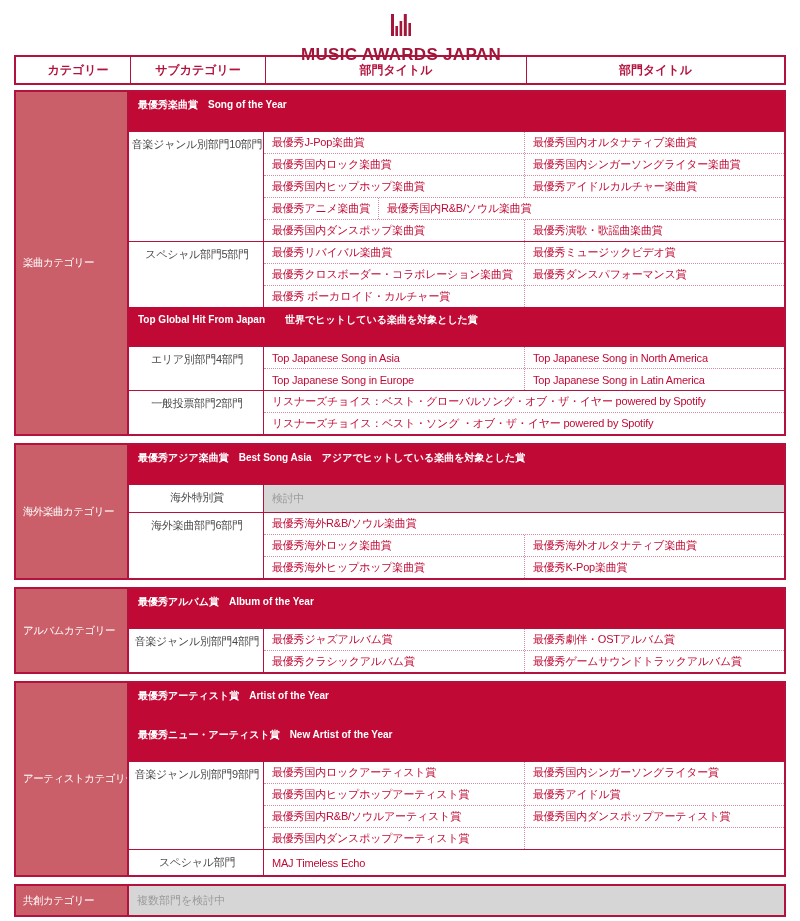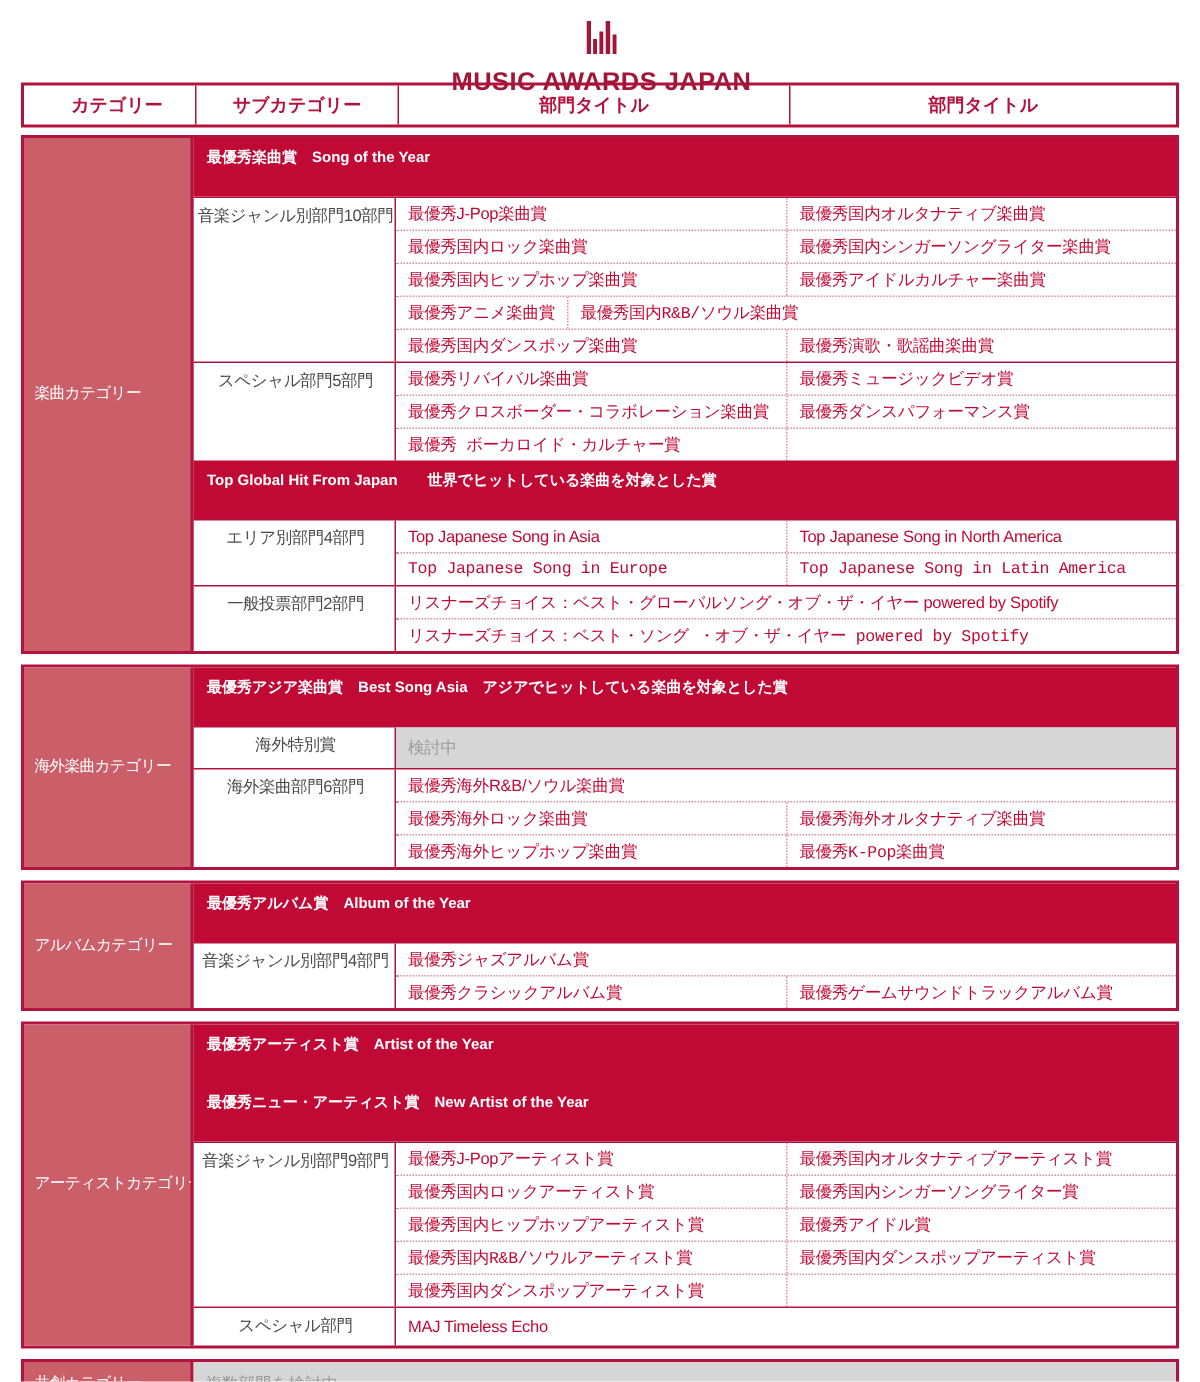--- a/index.html
+++ b/index.html
@@ -38,21 +38,21 @@
   .band{background:var(--crimson);color:#fff;font-weight:bold;font-size:10px;
     padding:6px 9px 19px 9px;min-height:26px;white-space:nowrap;overflow:hidden;}
   .group{display:flex;min-width:0;}
   .group + .group, .band + .group{border-top:1px solid var(--border);}
   .band + .band{border-top:none;}
   .subcat{width:135px;flex:0 0 135px;padding:3px 6px 3px 8px;color:var(--subtx);
     font-size:11px;letter-spacing:-.3px;line-height:1.75;border-right:1px solid var(--border);
     display:flex;flex-direction:row;justify-content:center;white-space:nowrap;overflow:hidden;}
   .rows{flex:1;display:flex;flex-direction:column;min-width:0;}
   .row{display:flex;flex:1;min-width:0;}
-  .row + .row{border-top:1px dotted var(--dotted);font-family:Liberation Mono, monospace;}
+  .row + .row{border-top:1px dotted var(--dotted);}
   .cell{display:flex;align-items:center;padding:2px 8px;min-height:21px;
     color:var(--crimson);font-size:11px;letter-spacing:-.2px;white-space:nowrap;overflow:hidden;}
   .cell.left{width:260px;flex:0 0 260px;}
   .cell + .cell{border-left:1px dotted var(--dotted);flex:1;}
   .cell.span{flex:1;}
   .cell.gray{background:var(--graybg);color:var(--graytx);}
   .cell.tall{min-height:27px;}
   .wide{flex:1;display:flex;align-items:center;background:var(--graybg);
     color:var(--graytx);font-size:11px;padding:2px 8px;min-height:29px;}
 </style>
@@ -209,20 +209,21 @@
         <div class="sec-body">
           <div class="band">最優秀アルバム賞　Album of the Year</div>
           <div class="group">
             <div class="subcat">
               <div>音楽ジャンル別部門</div>
               <div>4部門</div>
             </div>
             <div class="rows">
               <div class="row">
                 <div class="cell left">最優秀ジャズアルバム賞</div>
+                <div class="cell">最優秀劇伴・OSTアルバム賞</div>
               </div>
               <div class="row">
                 <div class="cell left">最優秀クラシックアルバム賞</div>
                 <div class="cell">最優秀ゲームサウンドトラックアルバム賞</div>
               </div>
             </div>
           </div>
         </div>
       </div>
       <div class="section">
@@ -230,24 +231,20 @@
         <div class="sec-body">
           <div class="band">最優秀アーティスト賞　Artist of the Year</div>
           <div class="band">最優秀ニュー・アーティスト賞　New Artist of the Year</div>
           <div class="group">
             <div class="subcat">
               <div>音楽ジャンル別部門</div>
               <div>9部門</div>
             </div>
             <div class="rows">
               <div class="row">
-                <div class="cell left">最優秀J-Popアーティスト賞</div>
-                <div class="cell">最優秀国内オルタナティブアーティスト賞</div>
-              </div>
-              <div class="row">
                 <div class="cell left">最優秀国内ロックアーティスト賞</div>
                 <div class="cell">最優秀国内シンガーソングライター賞</div>
               </div>
               <div class="row">
                 <div class="cell left">最優秀国内ヒップホップアーティスト賞</div>
                 <div class="cell">最優秀アイドル賞</div>
               </div>
               <div class="row">
                 <div class="cell left">最優秀国内R&amp;B/ソウルアーティスト賞</div>
                 <div class="cell">最優秀国内ダンスポップアーティスト賞</div>

